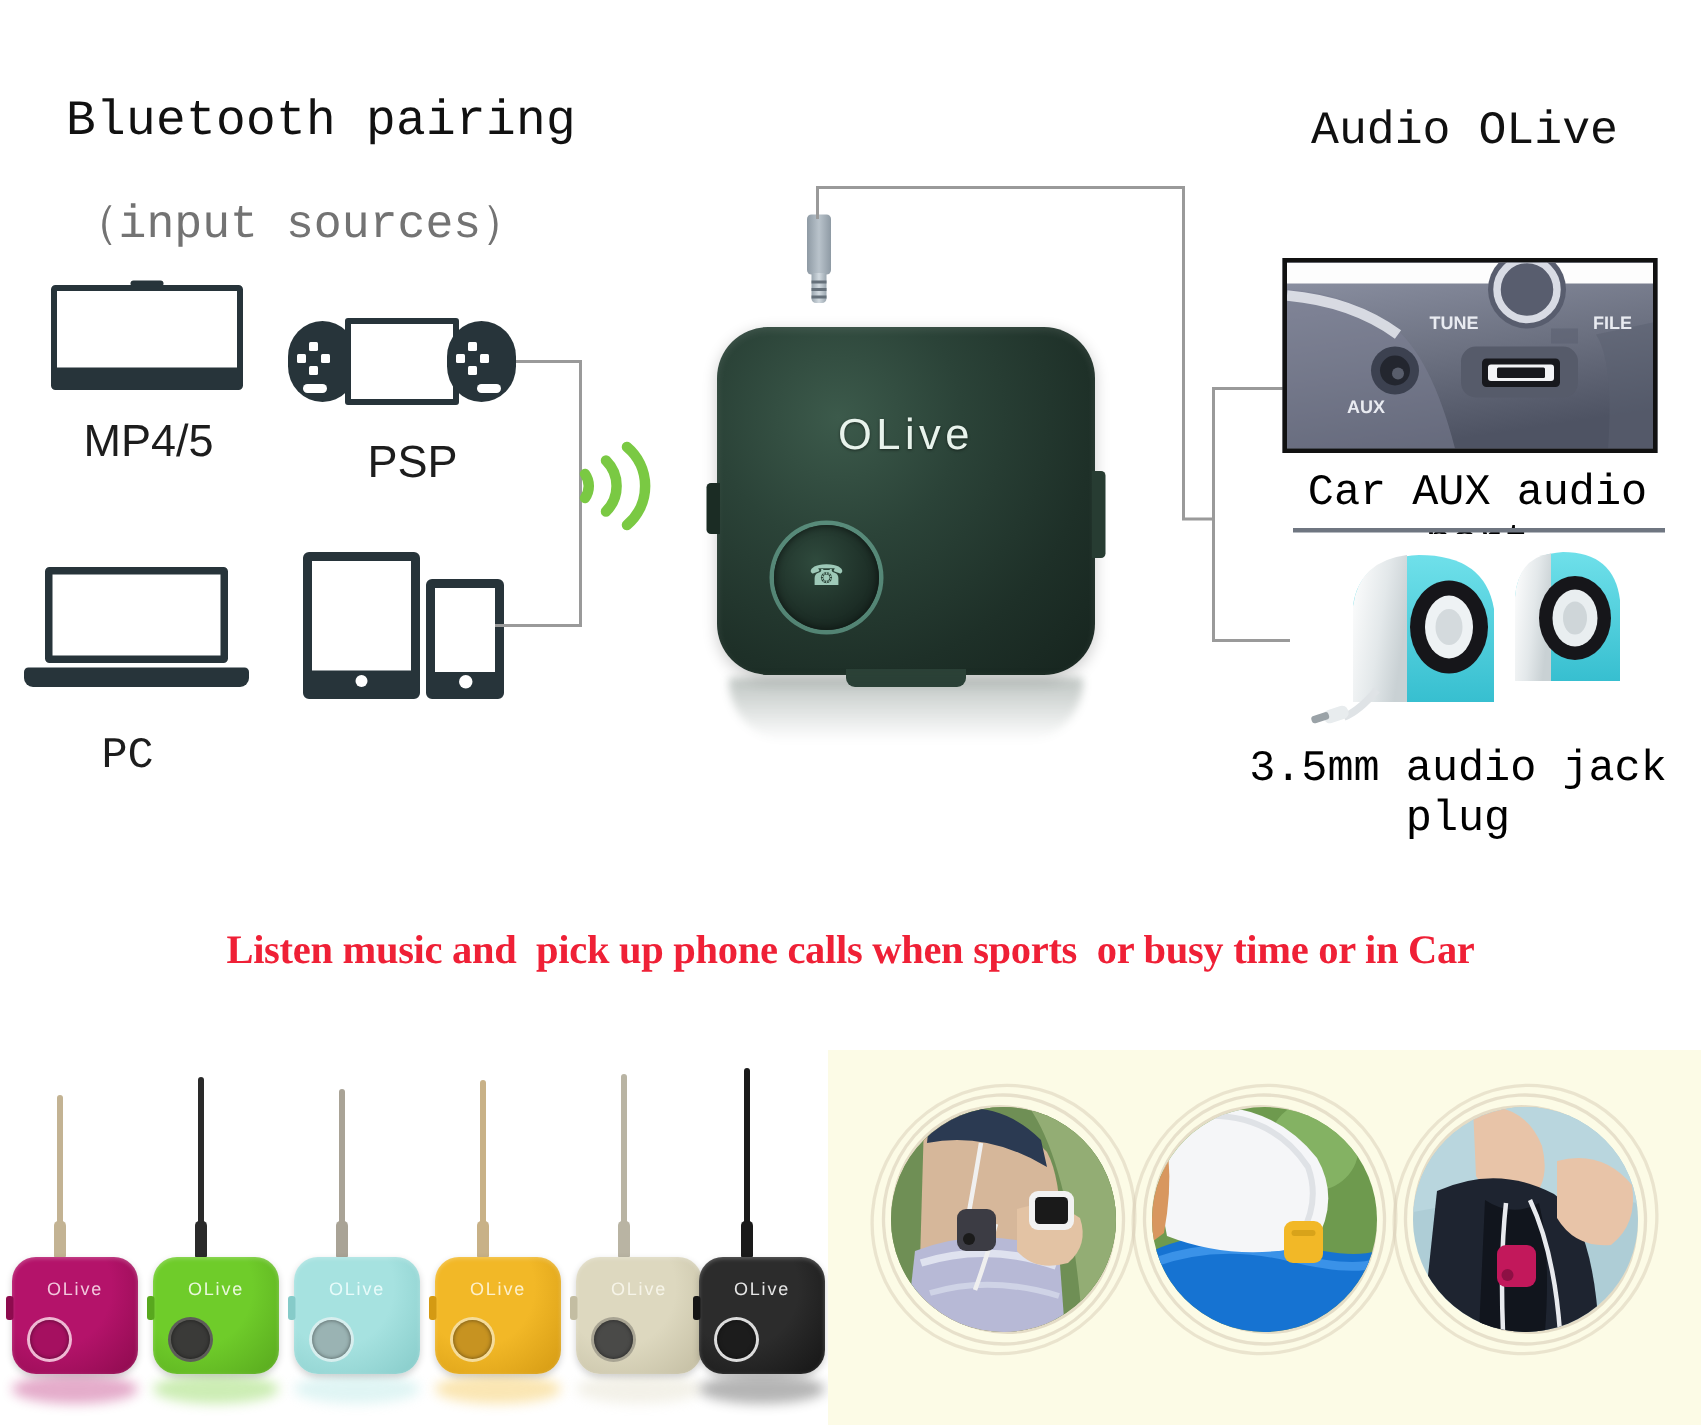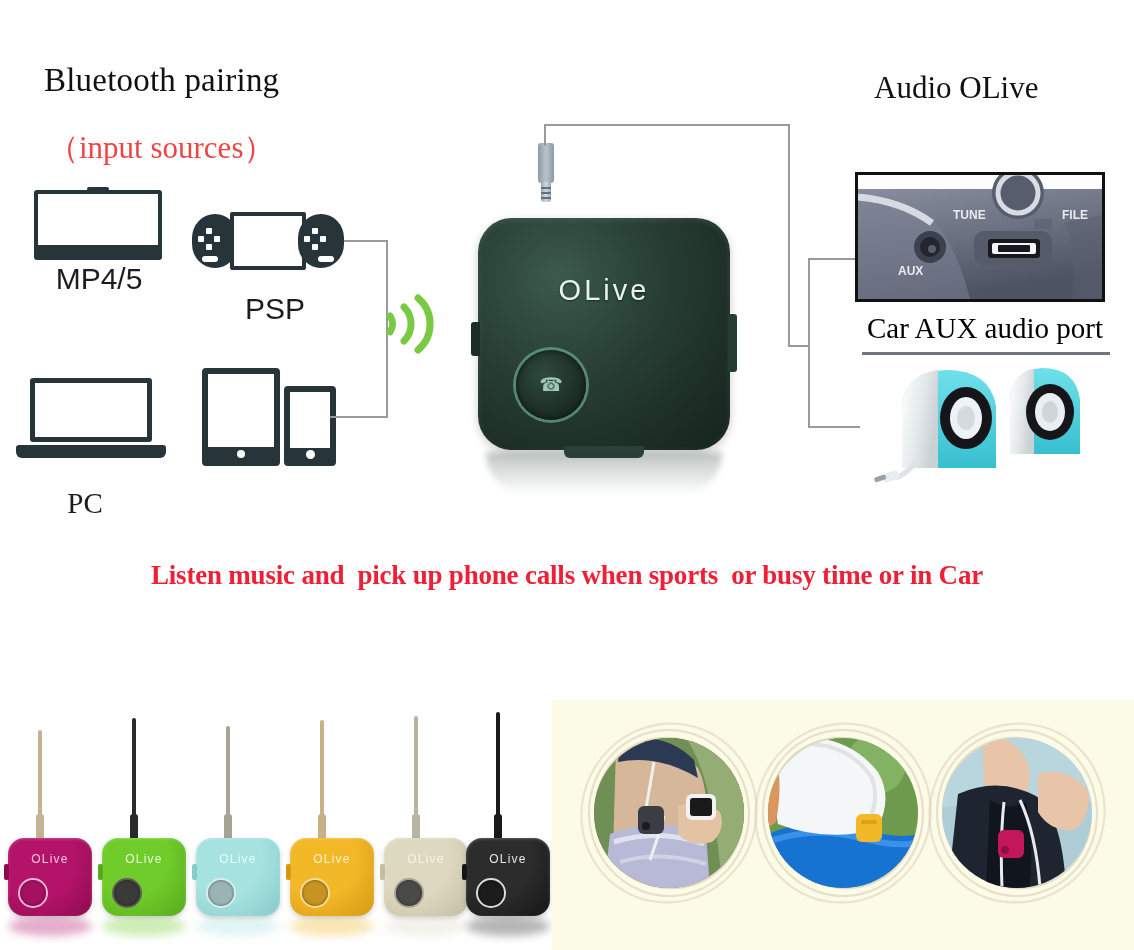--- a/index.html
+++ b/index.html
@@ -5,38 +5,38 @@
   * { box-sizing: border-box; margin: 0; padding: 0; }
   html, body {
     width: 1134px; height: 950px;
     background: #ffffff;
     font-family: "Liberation Serif", "DejaVu Serif", serif;
     overflow: hidden;
   }
   #page { position: relative; width: 1134px; height: 950px; background:#fff; }
 
   
-  .serif { font-family: Liberation Serif, serif; }
+  .serif { font-family: Liberation Mono, monospace; }
   .sans  { font-family: "Liberation Sans", "DejaVu Sans", sans-serif; }
   .abs   { position: absolute; }
 
   
   .heading-bt {
     left: 44px; top: 62px; font-size: 33px; color:#111; letter-spacing:.2px;
   }
   .heading-bt2 {
-    left: 48px; top: 127px; font-size: 31px; color:#ef4444;
+    left: 48px; top: 127px; font-size: 31px; color:#737373;
   }
   .heading-audio {
     left: 874px; top: 70px; font-size: 31px; color:#111;
   }
 
   
   .icon-label { color:#1d1d1d; text-align:center; }
-  .lbl-mp { left: 34px; top: 262px; width: 130px; font-size: 30px; }
+  .lbl-mp { left: 34px; top: 278px; width: 130px; font-size: 30px; }
   .lbl-psp{ left: 210px; top: 276px; width: 130px; font-size: 30px; margin-top: 16px; }
   .lbl-pc { left: 30px; top: 487px; width: 110px; font-size: 29px; }
   .lbl-tab{ left: 185px; top: 487px; width: 290px; font-size: 29px; }
 
   
   .mp4 { left: 34px; top: 190px; width: 128px; height: 70px;
          border: 4px solid #27343a; border-radius: 3px; background:#fff; }
   .mp4::after { content:""; position:absolute; left:0; right:0; bottom:0;
          height: 11px; background:#27343a; }
   .mp4::before { content:""; position:absolute; left:50%; margin-left:-11px;
@@ -129,21 +129,21 @@
     border: 3px solid #111; background:#6e7380; overflow:hidden;
   }
   .lbl-car { left: 845px; top: 312px; width: 280px; font-size: 29px; text-align:center; }
   .rule-car { left: 862px; top: 352px; width: 248px; height: 3px; background:#6f7681; }
 
   .spk-photo { left: 862px; top: 356px; width: 252px; height: 130px; overflow:hidden; background:#fff; }
   .lbl-jack { left: 812px; top: 496px; width: 320px; font-size: 29px; text-align:center; }
 
   
   .redline {
-    left: 0; top: 560px; width: 1134px; text-align:center;
+    left: 0; top: 618px; width: 1134px; text-align:center;
     font-size: 27px; font-weight: bold; color:#ef2036;
     font-family:"Liberation Serif","DejaVu Serif",serif;
     letter-spacing:-0.2px; white-space:pre;
   }
 
   
   .colorways { left: 0; top: 660px; width: 552px; height: 290px; }
   .cw { position:absolute; bottom: 34px; width: 84px; height: 78px; border-radius: 16px; }
   .cw .cwlogo { position:absolute; left:0; right:0; top:14px; text-align:center;
       font-family:"Liberation Sans","DejaVu Sans",sans-serif; font-size:12px;
@@ -306,20 +306,21 @@
       <path d="M40 112 L40 48 Q44 18 76 14 L76 112 Z" fill="url(#spkw)"></path>
       <ellipse cx="104" cy="62" rx="26" ry="31" fill="#16161a"></ellipse>
       <ellipse cx="104" cy="62" rx="16" ry="21" fill="#eef2f4"></ellipse>
       <ellipse cx="104" cy="62" rx="9" ry="12" fill="#d4dadd"></ellipse>
 
       <path d="M56 104 Q44 118 34 122" stroke="#dfe3e6" stroke-width="5" fill="none"></path>
       <rect x="20" y="116" width="17" height="9" rx="4" fill="#e8ecee" transform="rotate(-18 28 120)"></rect>
       <rect x="12" y="120" width="12" height="5" rx="2" fill="#9aa2a7" transform="rotate(-18 18 122)"></rect>
     </svg>
   </div>
+  <div class="abs serif lbl-jack">3.5mm audio  jack plug</div>
 
   <div class="abs redline">Listen music and  pick up phone calls when sports  or busy time or in Car</div>
 
   <div class="abs colorways">
       <div class="cable" style="left: 38px; height: 108px; background: rgb(195, 179, 147);">
         <div class="plug" style="background: rgb(195, 179, 147);"></div>
       </div>
       <div class="cwrefl" style="left: 8px; background: rgb(180, 19, 106);"></div>
       <div class="cw" style="left: 8px; background: radial-gradient(at 34% 26%, rgb(180, 19, 106) 0%, rgb(180, 19, 106) 48%, rgb(141, 11, 78) 100%); box-shadow: rgba(255, 255, 255, 0.25) 0px 1px 3px inset, rgba(0, 0, 0, 0.18) 0px 2px 5px;">
         <div class="nub" style="background: rgb(141, 11, 78);"></div>

